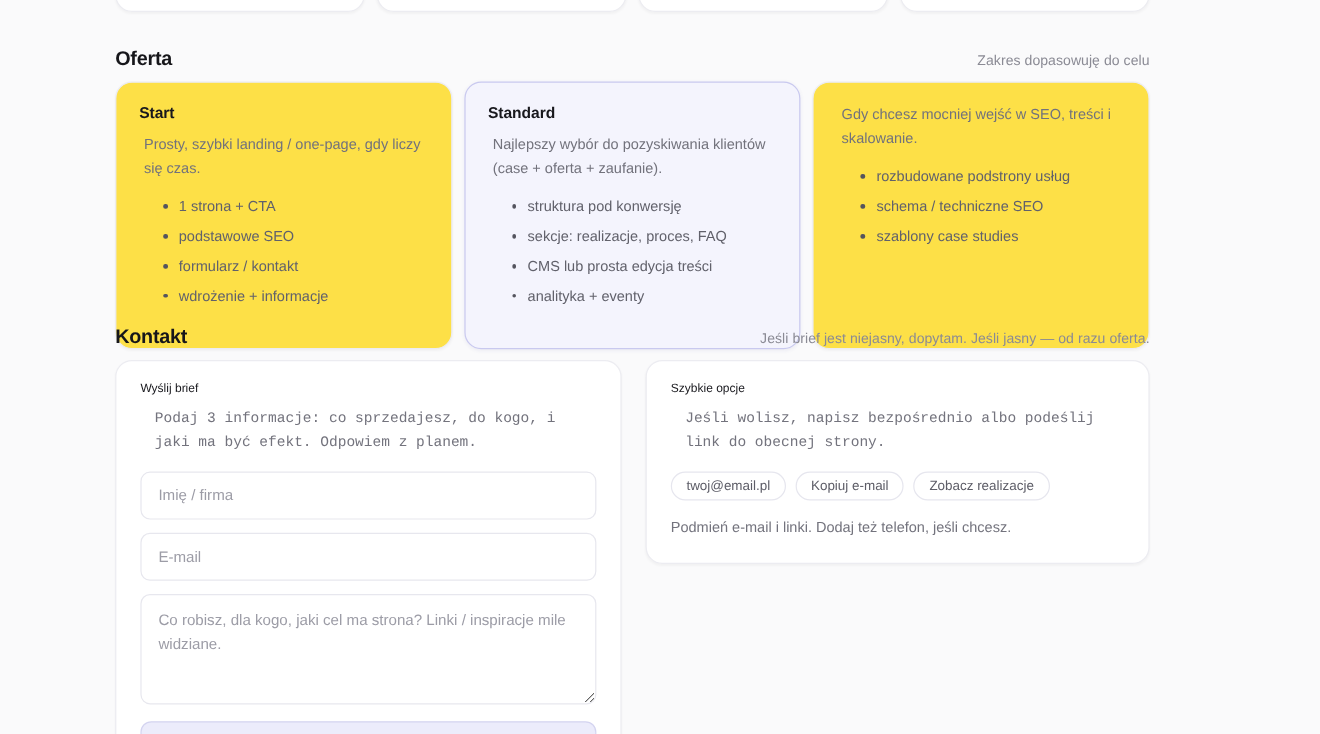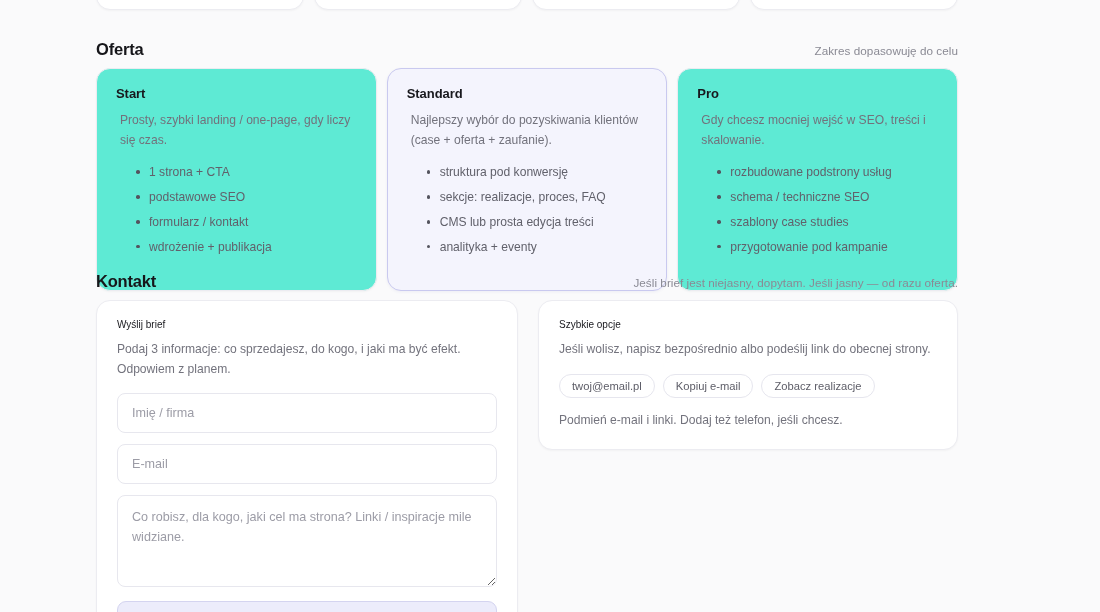--- a/index.html
+++ b/index.html
@@ -67,21 +67,21 @@
     position: absolute;
     left: 96px;
     top: 68px;
     width: 862px;
     display: flex;
     gap: 10px;
     align-items: stretch;
   }
   .offer-card {
     flex: 1 1 0;
-    background: #5eead4;
+    background: #fde047;
     border: 1px solid #ececf1;
     border-radius: 14px;
     padding: 17px 19px 20px 19px;
     box-shadow: 0 1px 2px rgba(16, 16, 40, 0.035);
     min-height: 170px;
   }
   .offer-card.featured {
     background: #f4f4fd;
     border: 1px solid #c9c9ef;
     box-shadow: 0 1px 3px rgba(70, 70, 160, 0.07);
@@ -153,21 +153,22 @@
   .card-title {
     font-size: 10px;
     font-weight: 400;
     color: #18181d;
     margin: 0 0 10px 0;
   }
   .card-desc {
     font-size: 12.1px;
     line-height: 1.63;
     color: #73737d;
-    margin: 0 0 14px 0;
+    margin: 0 0 14px 12px;
+    font-family: Liberation Mono, monospace;
   }
 
   .field {
     display: block;
     width: 100%;
     border: 1px solid #e7e7ee;
     border-radius: 8px;
     background: #ffffff;
     font-family: "Liberation Sans", "DejaVu Sans", sans-serif;
     font-size: 12.6px;
@@ -241,43 +242,41 @@
 
   <div class="offer-row">
 
     <div class="offer-card">
       <div class="offer-title">Start</div>
       <p class="offer-desc">Prosty, szybki landing / one-page, gdy liczy się czas.</p>
       <ul class="offer-list">
         <li>1 strona + CTA</li>
         <li>podstawowe SEO</li>
         <li>formularz / kontakt</li>
-        <li>wdrożenie + publikacja</li>
+        <li>wdrożenie + informacje</li>
       </ul>
     </div>
 
     <div class="offer-card featured">
       <div class="offer-title">Standard</div>
       <p class="offer-desc">Najlepszy wybór do pozyskiwania klientów (case + oferta + zaufanie).</p>
       <ul class="offer-list">
         <li>struktura pod konwersję</li>
         <li>sekcje: realizacje, proces, FAQ</li>
         <li>CMS lub prosta edycja treści</li>
         <li>analityka + eventy</li>
       </ul>
     </div>
 
     <div class="offer-card">
-      <div class="offer-title">Pro</div>
       <p class="offer-desc">Gdy chcesz mocniej wejść w SEO, treści i skalowanie.</p>
       <ul class="offer-list">
         <li>rozbudowane podstrony usług</li>
         <li>schema / techniczne SEO</li>
         <li>szablony case studies</li>
-        <li>przygotowanie pod kampanie</li>
       </ul>
     </div>
 
   </div>
 
   <div class="section-head" style="top:272px;">
     <div class="section-title">Kontakt</div>
     <div class="section-note">Jeśli brief jest niejasny, dopytam. Jeśli jasny — od razu oferta.</div>
   </div>
 

